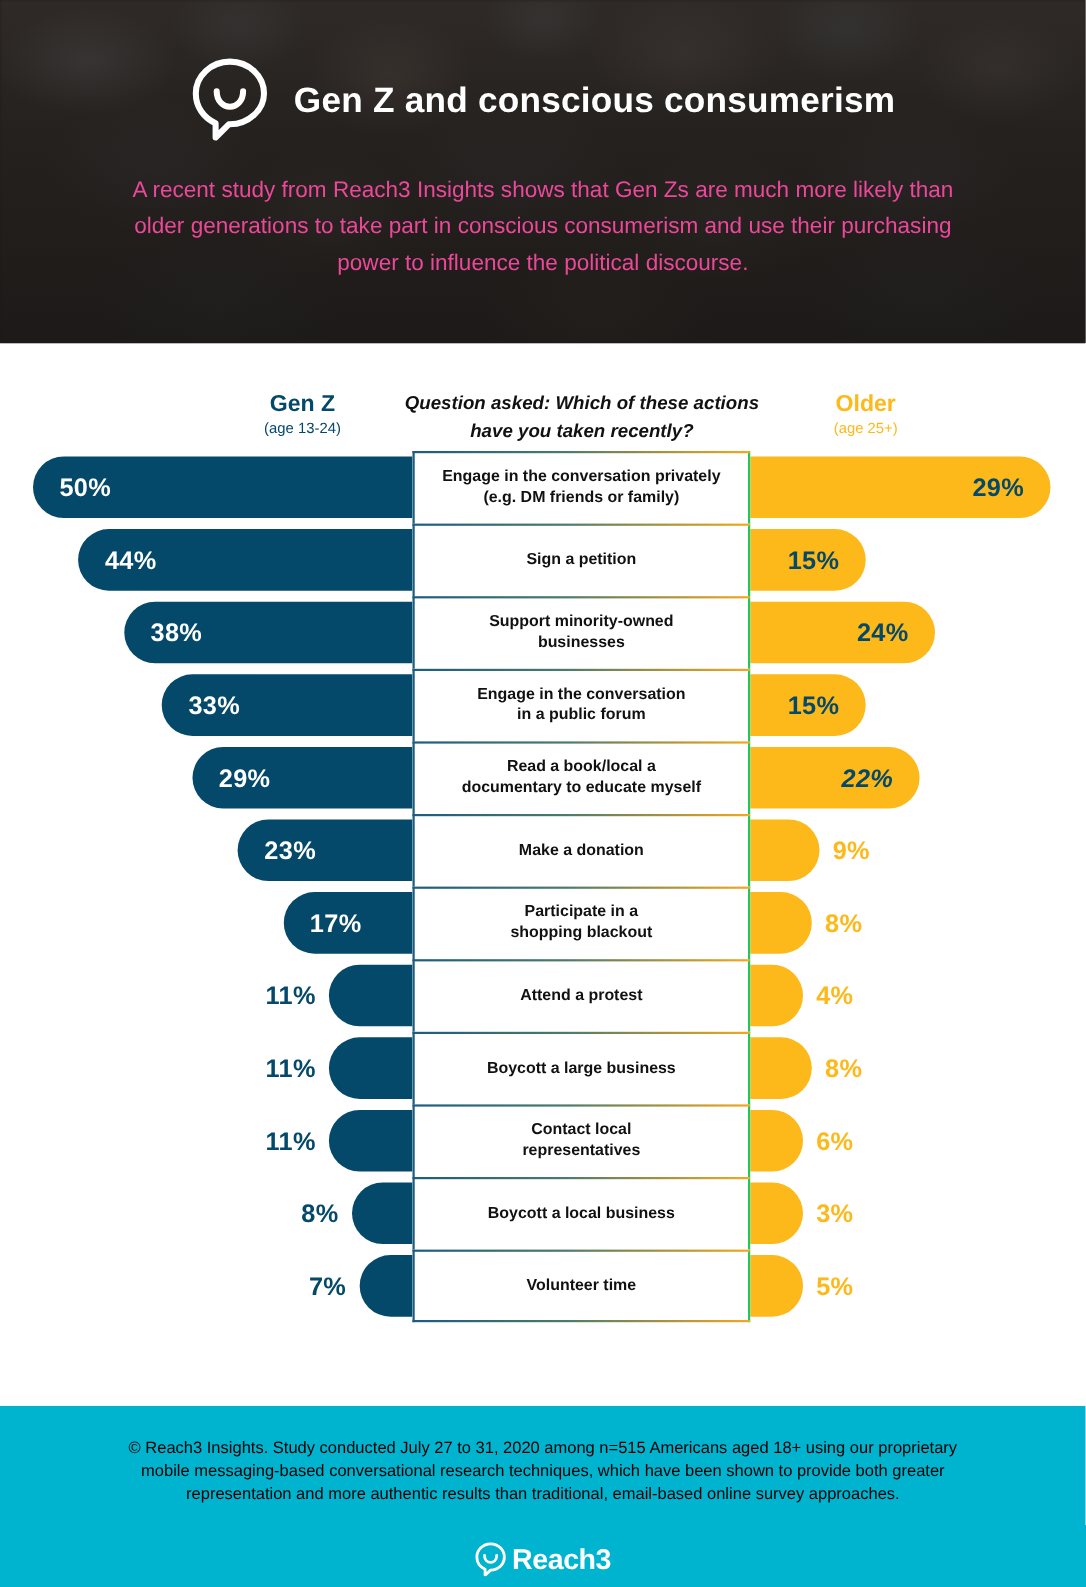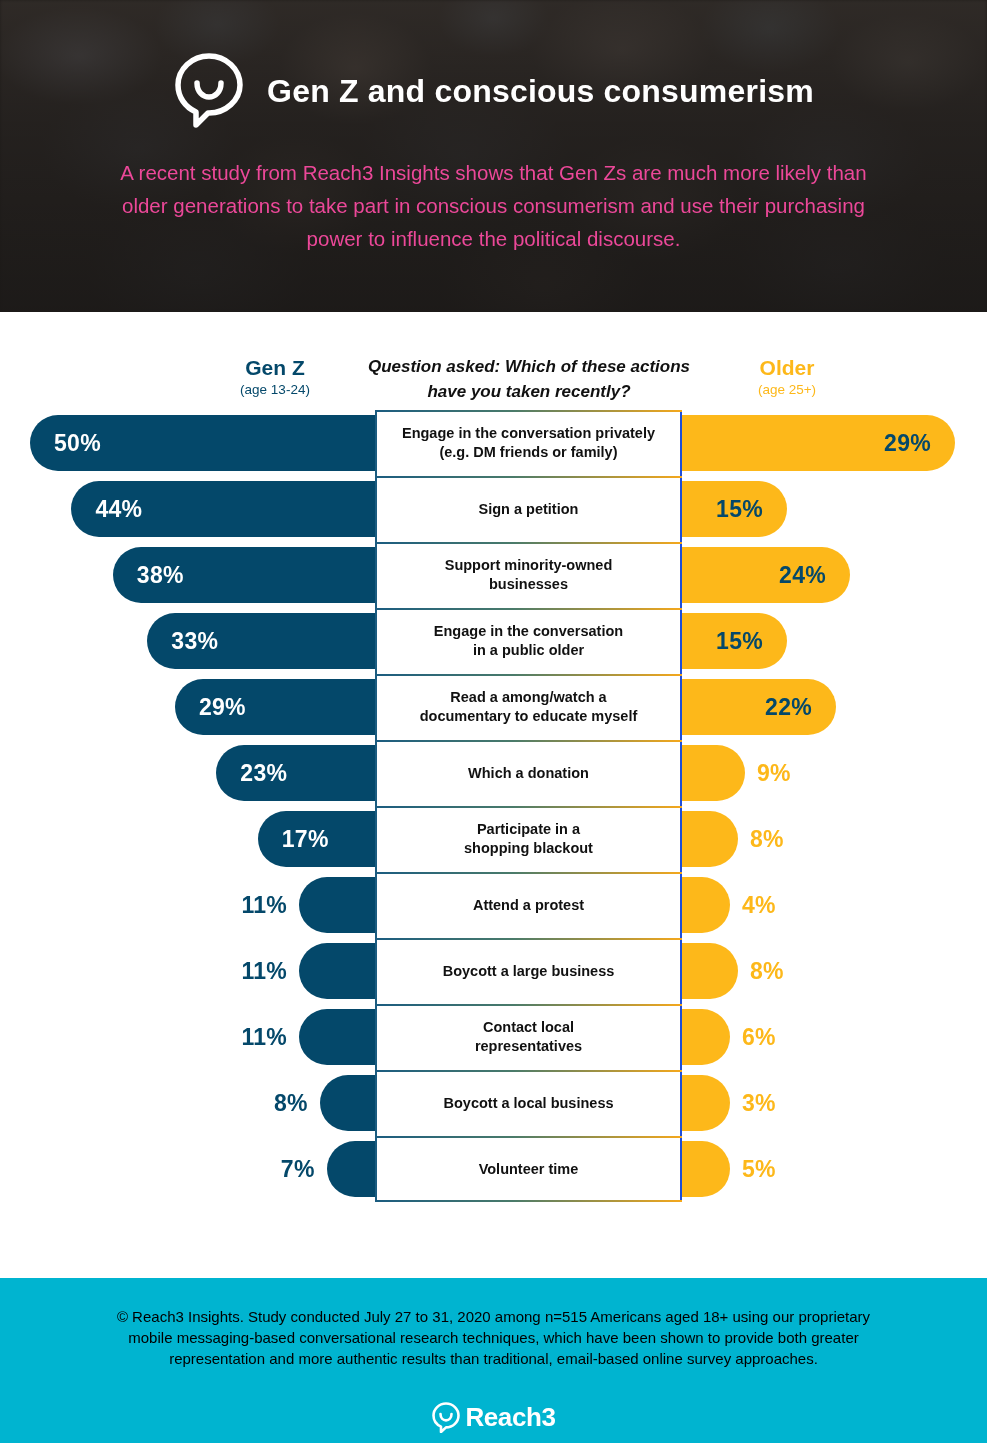--- a/index.html
+++ b/index.html
@@ -148,21 +148,21 @@
     width: 307px;
     flex: none;
     background: #ffffff;
     display: flex;
     align-items: center;
     justify-content: center;
     text-align: center;
     padding: 20px 16px;
     z-index: 5;
     border-left: 2px solid #1b5c80;
-    border-right: 2px solid #1d4ed8;
+    border-right: 2px solid #22c55e;
   }
   .cell::before {
     content: "";
     position: absolute;
     left: -2px; right: -2px; top: 0;
     height: 2px;
     background: linear-gradient(90deg, #1b5c80 0%, #4a7b6a 45%, #F5A81C 100%);
   }
   .row:last-child .cell::after {
     content: "";
@@ -306,51 +306,51 @@
           </div>
         </div>
       </div>
       <div class="row">
         <div class="side side-left">
           <div class="bar bar-left" style="width: 227.7px;">
             <span class="val val-in-left">33%</span>
           </div>
         </div>
         <div class="cell">
-          <div class="cell-label"><span>Engage in the conversation</span><br><span>in a public older</span></div>
+          <div class="cell-label"><span>Engage in the conversation</span><br><span>in a public forum</span></div>
         </div>
         <div class="side side-right">
           <div class="bar bar-right" style="width: 105px;">
             <span class="val val-in-right">15%</span>
           </div>
         </div>
       </div>
       <div class="row">
         <div class="side side-left">
           <div class="bar bar-left" style="width: 200.1px;">
             <span class="val val-in-left">29%</span>
           </div>
         </div>
         <div class="cell">
-          <div class="cell-label"><span>Read a among/watch a</span><br><span>documentary to educate myself</span></div>
-        </div>
-        <div class="side side-right">
-          <div class="bar bar-right" style="width: 154px;">
+          <div class="cell-label"><span>Read a book/local a</span><br><span>documentary to educate myself</span></div>
+        </div>
+        <div class="side side-right">
+          <div class="bar bar-right" style="width: 154px; font-style: italic;">
             <span class="val val-in-right">22%</span>
           </div>
         </div>
       </div>
       <div class="row">
         <div class="side side-left">
           <div class="bar bar-left" style="width: 158.7px;">
             <span class="val val-in-left">23%</span>
           </div>
         </div>
         <div class="cell">
-          <div class="cell-label"><span>Which a donation</span></div>
+          <div class="cell-label"><span>Make a donation</span></div>
         </div>
         <div class="side side-right">
           <div class="bar bar-right" style="width: 63px;">
             <span class="val val-out-right">9%</span>
           </div>
         </div>
       </div>
       <div class="row">
         <div class="side side-left">
           <div class="bar bar-left" style="width: 117.3px;">

